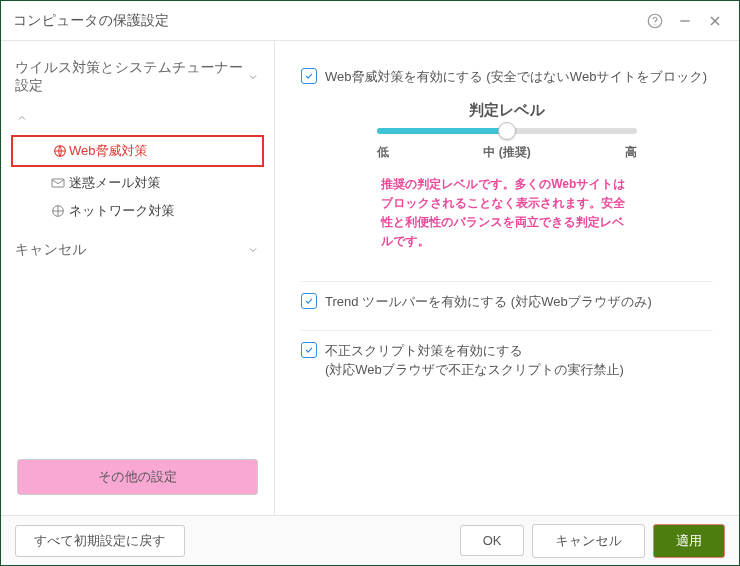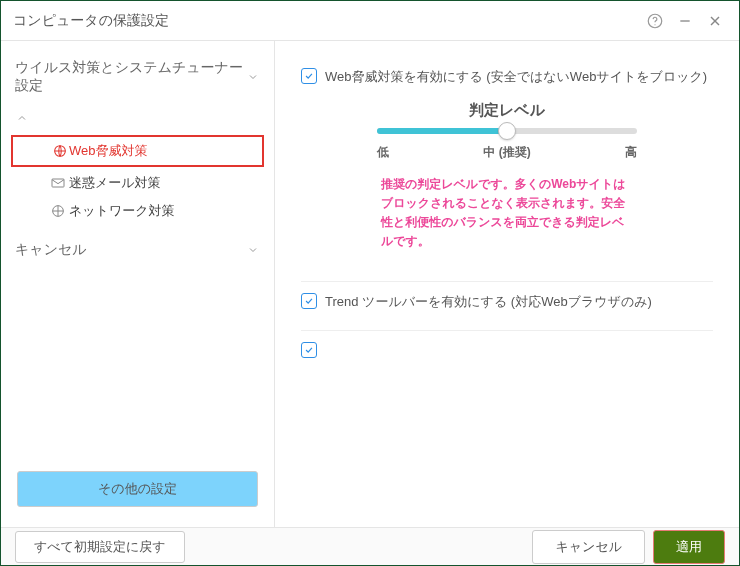--- a/index.html
+++ b/index.html
@@ -96,21 +96,21 @@
 }
 .sub.active .icon { left: 38px; }
 .sub.active .lbl { margin-left: 26px; }
 .other-btn {
   margin: 10px 16px;
   padding: 8px 0;
   border: 1px solid #ccc;
   border-radius: 3px;
   text-align: center;
   cursor: pointer;
-  background: #7dd3fc;
+  background: #f9a8d4;
 }
 .main {
   flex: 1;
   padding: 16px 26px 10px 26px;
   overflow: auto;
   position: relative;
 }
 .section { padding: 10px 0 18px 0; border-bottom: 1px solid #eee; }
 .section.last { border-bottom: none; }
 .row-check {
@@ -173,21 +173,21 @@
 }
 .slider-desc {
   margin-top: 14px;
   font-size: 12px;
   color: #ec4899;
   line-height: 1.6;
   text-align: left;
   padding: 0 4px;
 }
 .footer {
-  height: 38px;
+  height: 50px;
   border-top: 1px solid #e5e5e5;
   display: flex;
   align-items: center;
   padding: 0 14px;
   background: #fafafa;
 }
 .footer .reset {
   padding: 6px 18px;
   border: 1px solid #ccc;
   border-radius: 3px;
@@ -335,26 +335,28 @@
       </div>
 
       <div class="section last">
         <div class="row-check">
           <span class="chk">
             <svg viewBox="0 0 24 24" fill="none" stroke="#2f8fe6" stroke-width="3">
                 <polyline points="5 12 10 17 19 7"></polyline>
               </svg>
           </span>
           <span class="chk-label">
-            <br>
+            <span>不正スクリプト対策を有効にする</span><br>
+            <span>(対応Webブラウザで不正なスクリプトの実行禁止)</span>
           </span>
         </div>
       </div>
     </div>
   </div>
 
   <div class="footer">
     <div class="reset">すべて初期設定に戻す</div>
     <div class="spacer"></div>
+    <div class="btn">OK</div>
     <div class="btn">キャンセル</div>
     <div class="btn primary">適用</div>
   </div>
 </div>
 
 </body></html>

